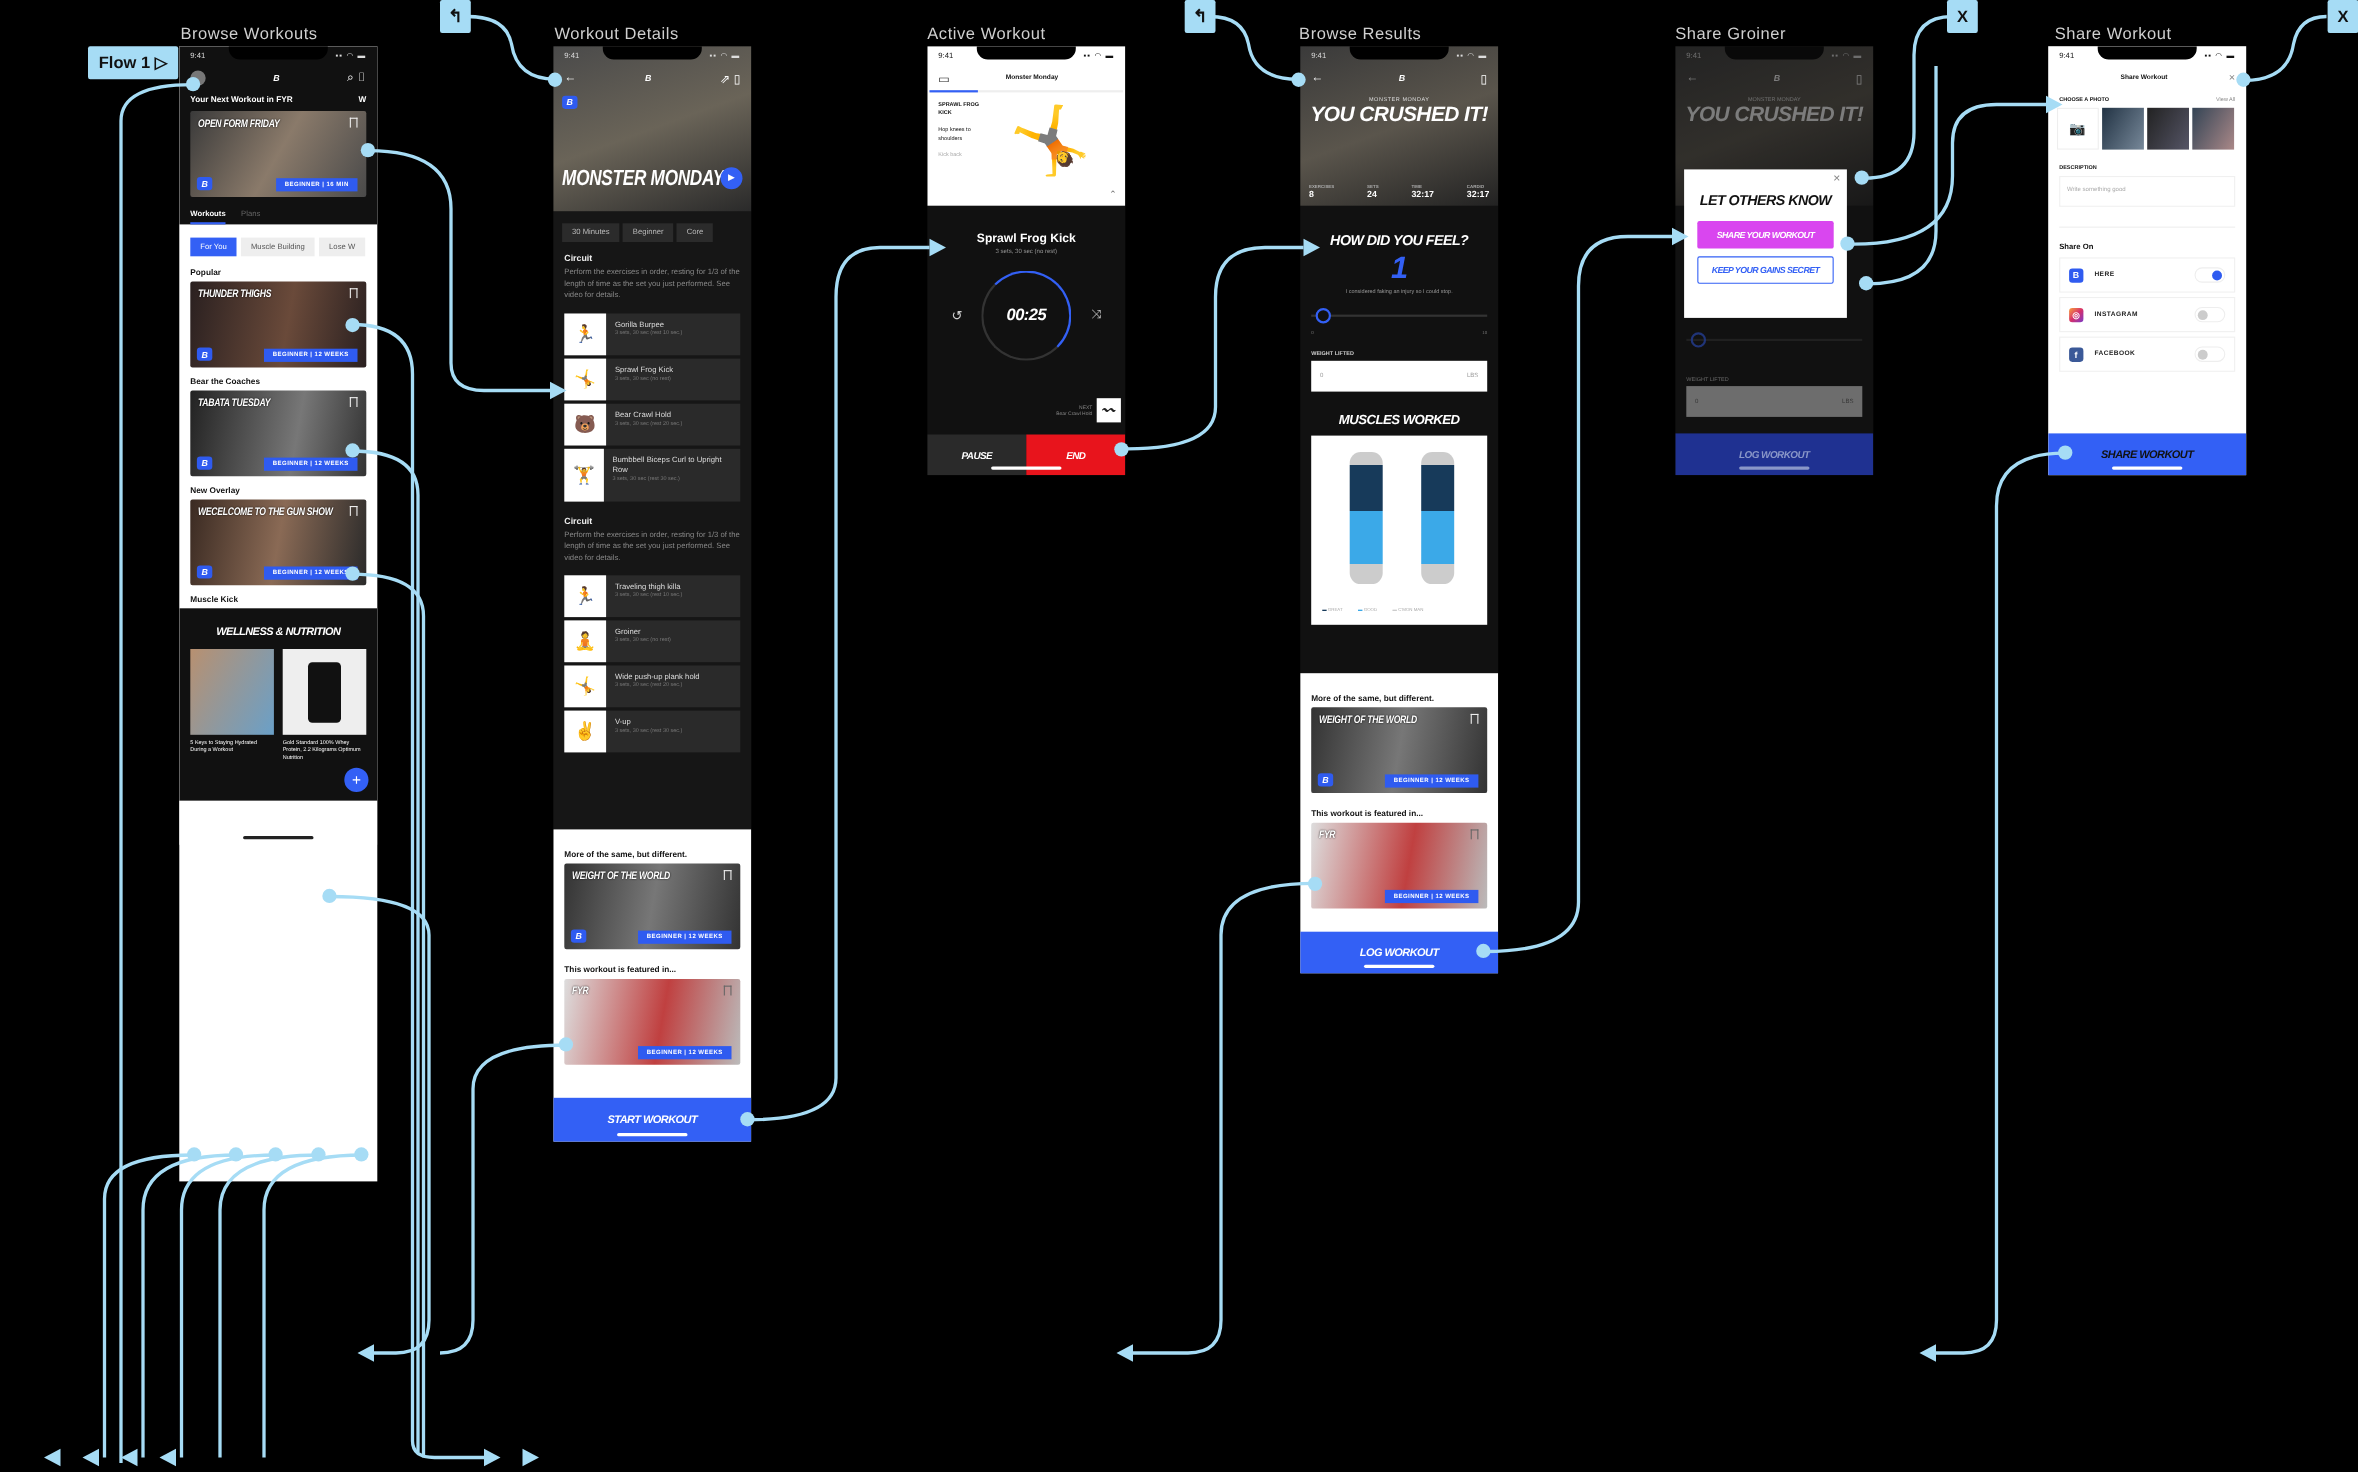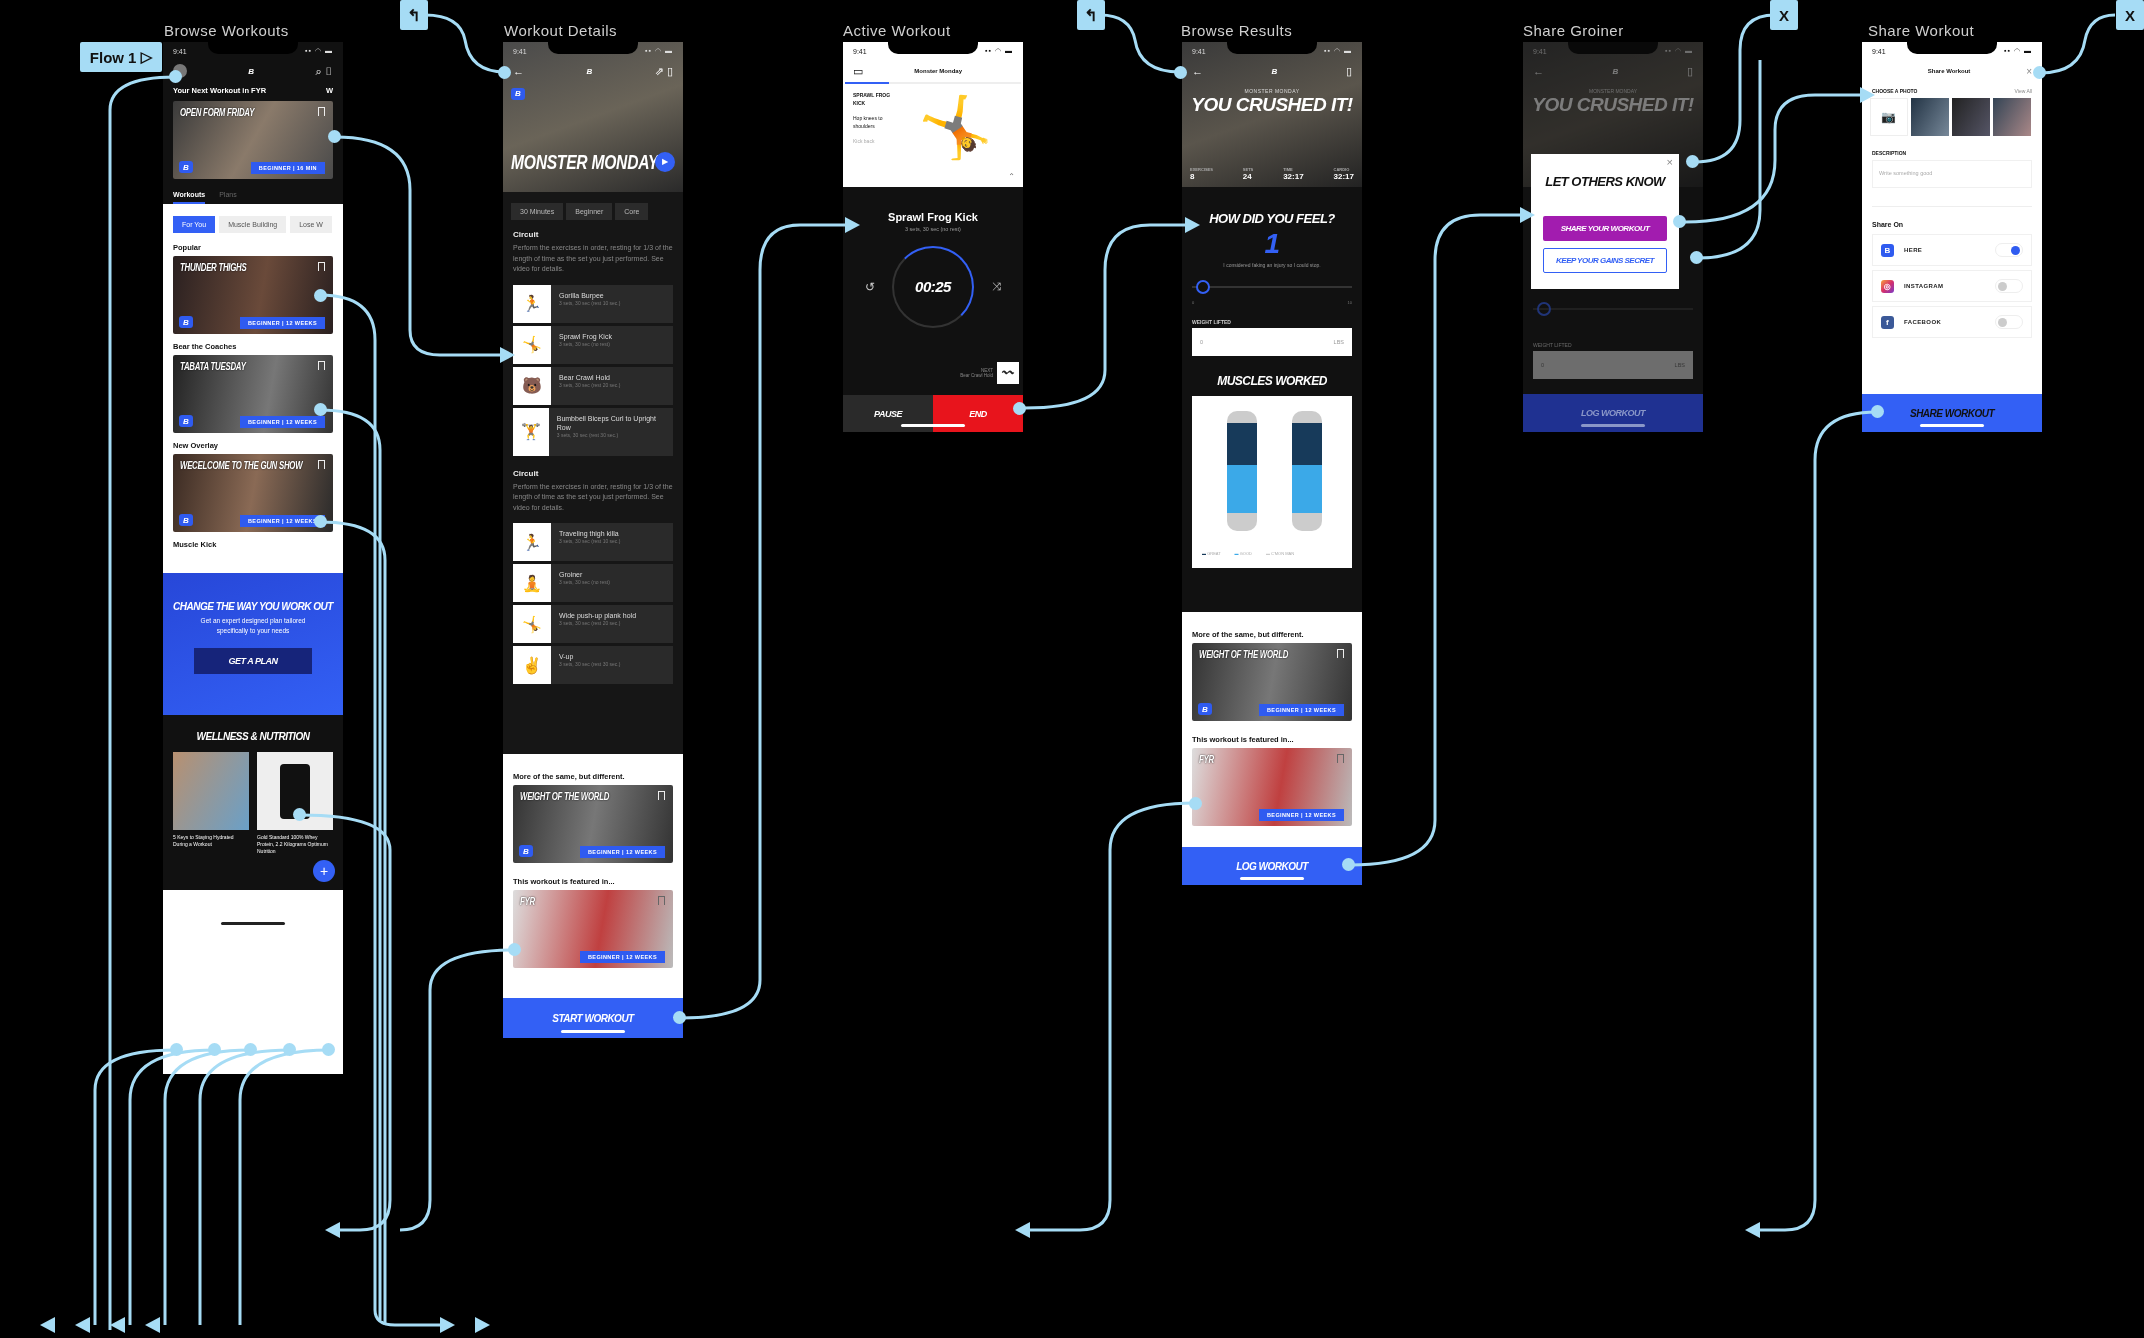--- a/index.html
+++ b/index.html
@@ -157,25 +157,20 @@
         <div class="badge">BEGINNER | 12 WEEKS</div>
   </div>
   <div class="sec-lbl">New Overlay</div>
   <div class="card" style="background:linear-gradient(100deg,#3a2a22,#8a6a55 50%,#2a2a2a)">
     <div class="ttl cond" style="white-space:normal;width:160px">Wecelcome to the Gun Show</div>
         <div class="bm"></div>
     <div class="logo blogo">B</div>
         <div class="badge">BEGINNER | 12 WEEKS</div>
   </div>
   <div class="sec-lbl">Muscle Kick</div>
-  <div style="margin-top:20px;background:linear-gradient(160deg,#2747d8,#3360f5);height:142px;padding:28px 10px 0;text-align:center">
-    <div class="condc" style="font-size:10px">Change the way you work out</div>
-    <div style="font-size:6.5px;line-height:1.5;margin:4px 20px 0">Get an expert designed plan tailored specifically to your needs</div>
-    <div class="condc" style="margin:12px auto 0;width:118px;background:#16247a;font-size:9px;padding:8px 0">Get a Plan</div>
-  </div>
   <div style="background:#111;padding:16px 10px 10px;height:175px;position:relative">
     <div class="condc" style="font-size:10px">Wellness &amp; Nutrition</div>
     <div style="display:flex;gap:8px;margin-top:10px">
       <div style="flex:1">
             <div style="height:78px;background:linear-gradient(120deg,#b89070,#6aa0c8)"></div>
             <div style="font-size:5px;margin-top:4px;line-height:1.4">5 Keys to Staying Hydrated During a Workout</div>
           </div>
       <div style="flex:1">
             <div style="height:78px;background:#eee;display:flex;align-items:center;justify-content:center">
               <div style="width:30px;height:55px;background:#111;border-radius:4px"></div>
@@ -405,21 +400,21 @@
           <span>LBS</span>
         </div>
   </div>
   <div style="position:absolute;left:0;right:0;bottom:0;height:38px;background:#1f3191;display:flex;align-items:center;justify-content:center">
         <span class="condc" style="font-size:9px;color:#8a97c8">Log Workout</span>
         <div class="home-ind" style="background:#8a97c8"></div>
       </div>
   <div style="position:absolute;left:8px;top:112px;width:148px;height:135px;background:#fff;color:#111;padding-top:20px">
     <div style="position:absolute;right:6px;top:2px;font-size:11px;color:#888">×</div>
     <div class="condc" style="font-size:13px">Let Others Know</div>
-    <div class="condc" style="margin:27px 12px 0;background:#a21caf;color:#fff;font-size:8px;padding:8px 0;border-radius:2px">Share Your Workout</div>
+    <div class="condc" style="margin:12px 12px 0;background:#d946ef;color:#fff;font-size:8px;padding:8px 0;border-radius:2px">Share Your Workout</div>
     <div class="condc" style="margin:7px 12px 0;border:1.5px solid #3360f5;color:#3360f5;font-size:8px;padding:7px 0;border-radius:2px">Keep Your Gains Secret</div>
   </div>
 </div>
 
 <div class="phone" style="left:1862px;top:42px;height:390px;background:#fff;color:#111">
   <div class="notch"></div>
   <div class="status" style="color:#111">
         <span>9:41</span>
         <span class="sig">▪▪ ◠ ▬</span>
       </div>

